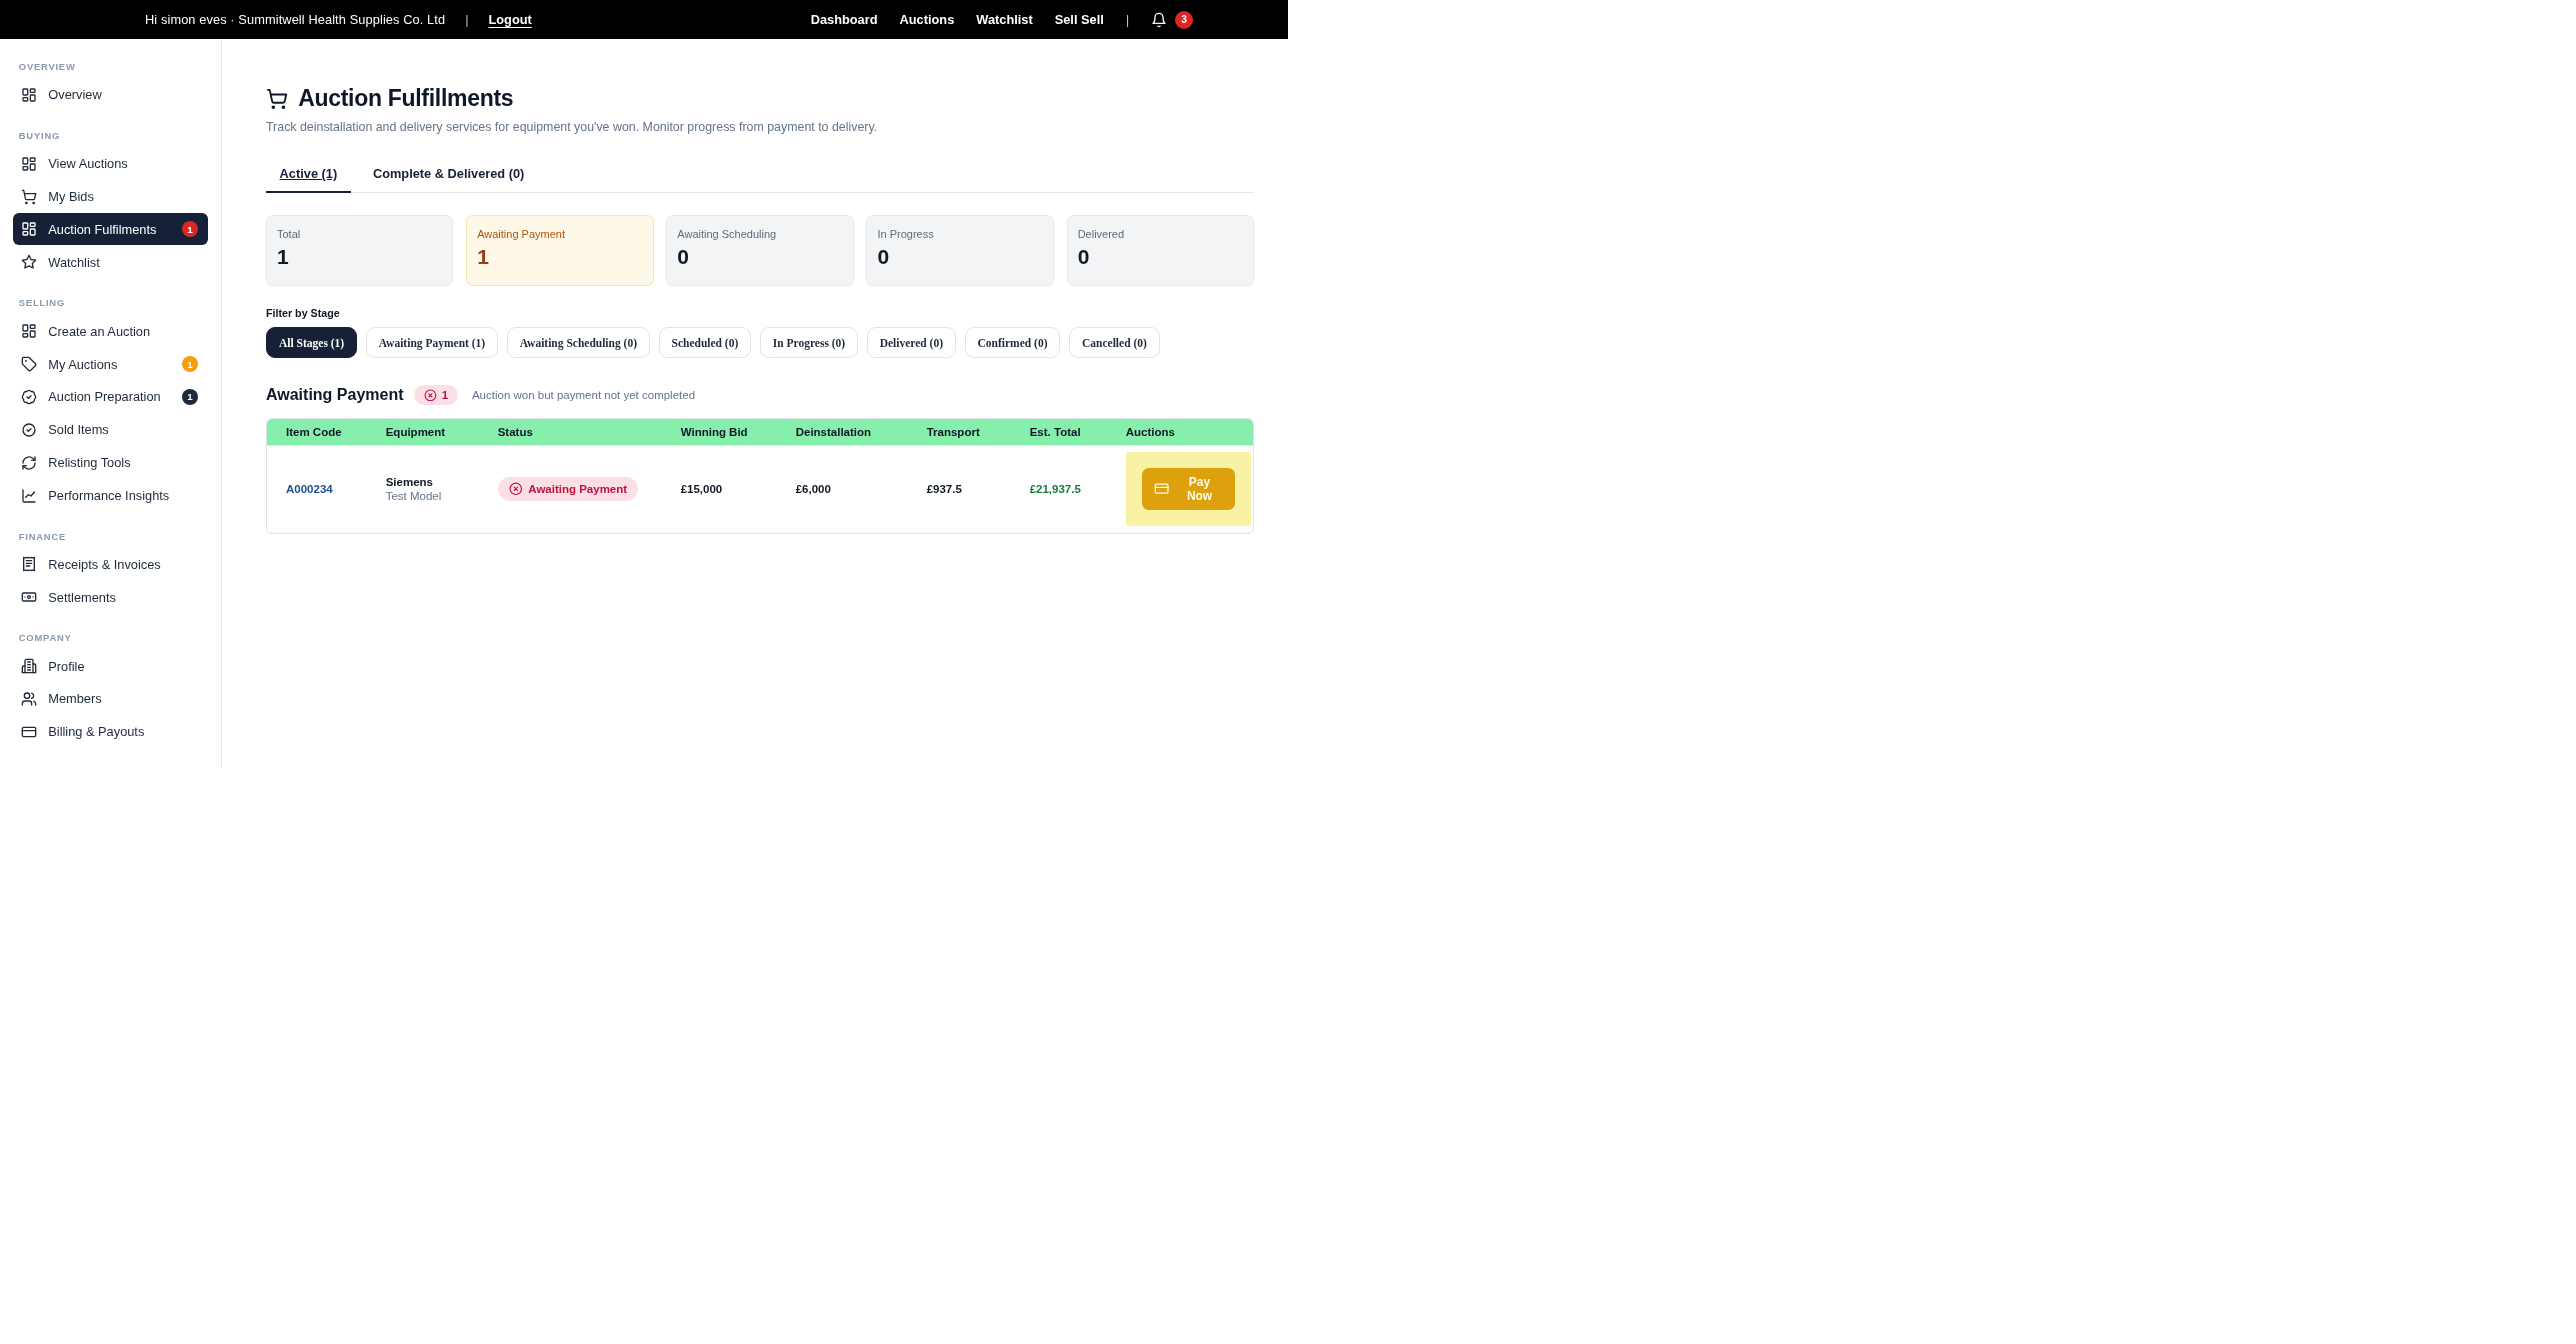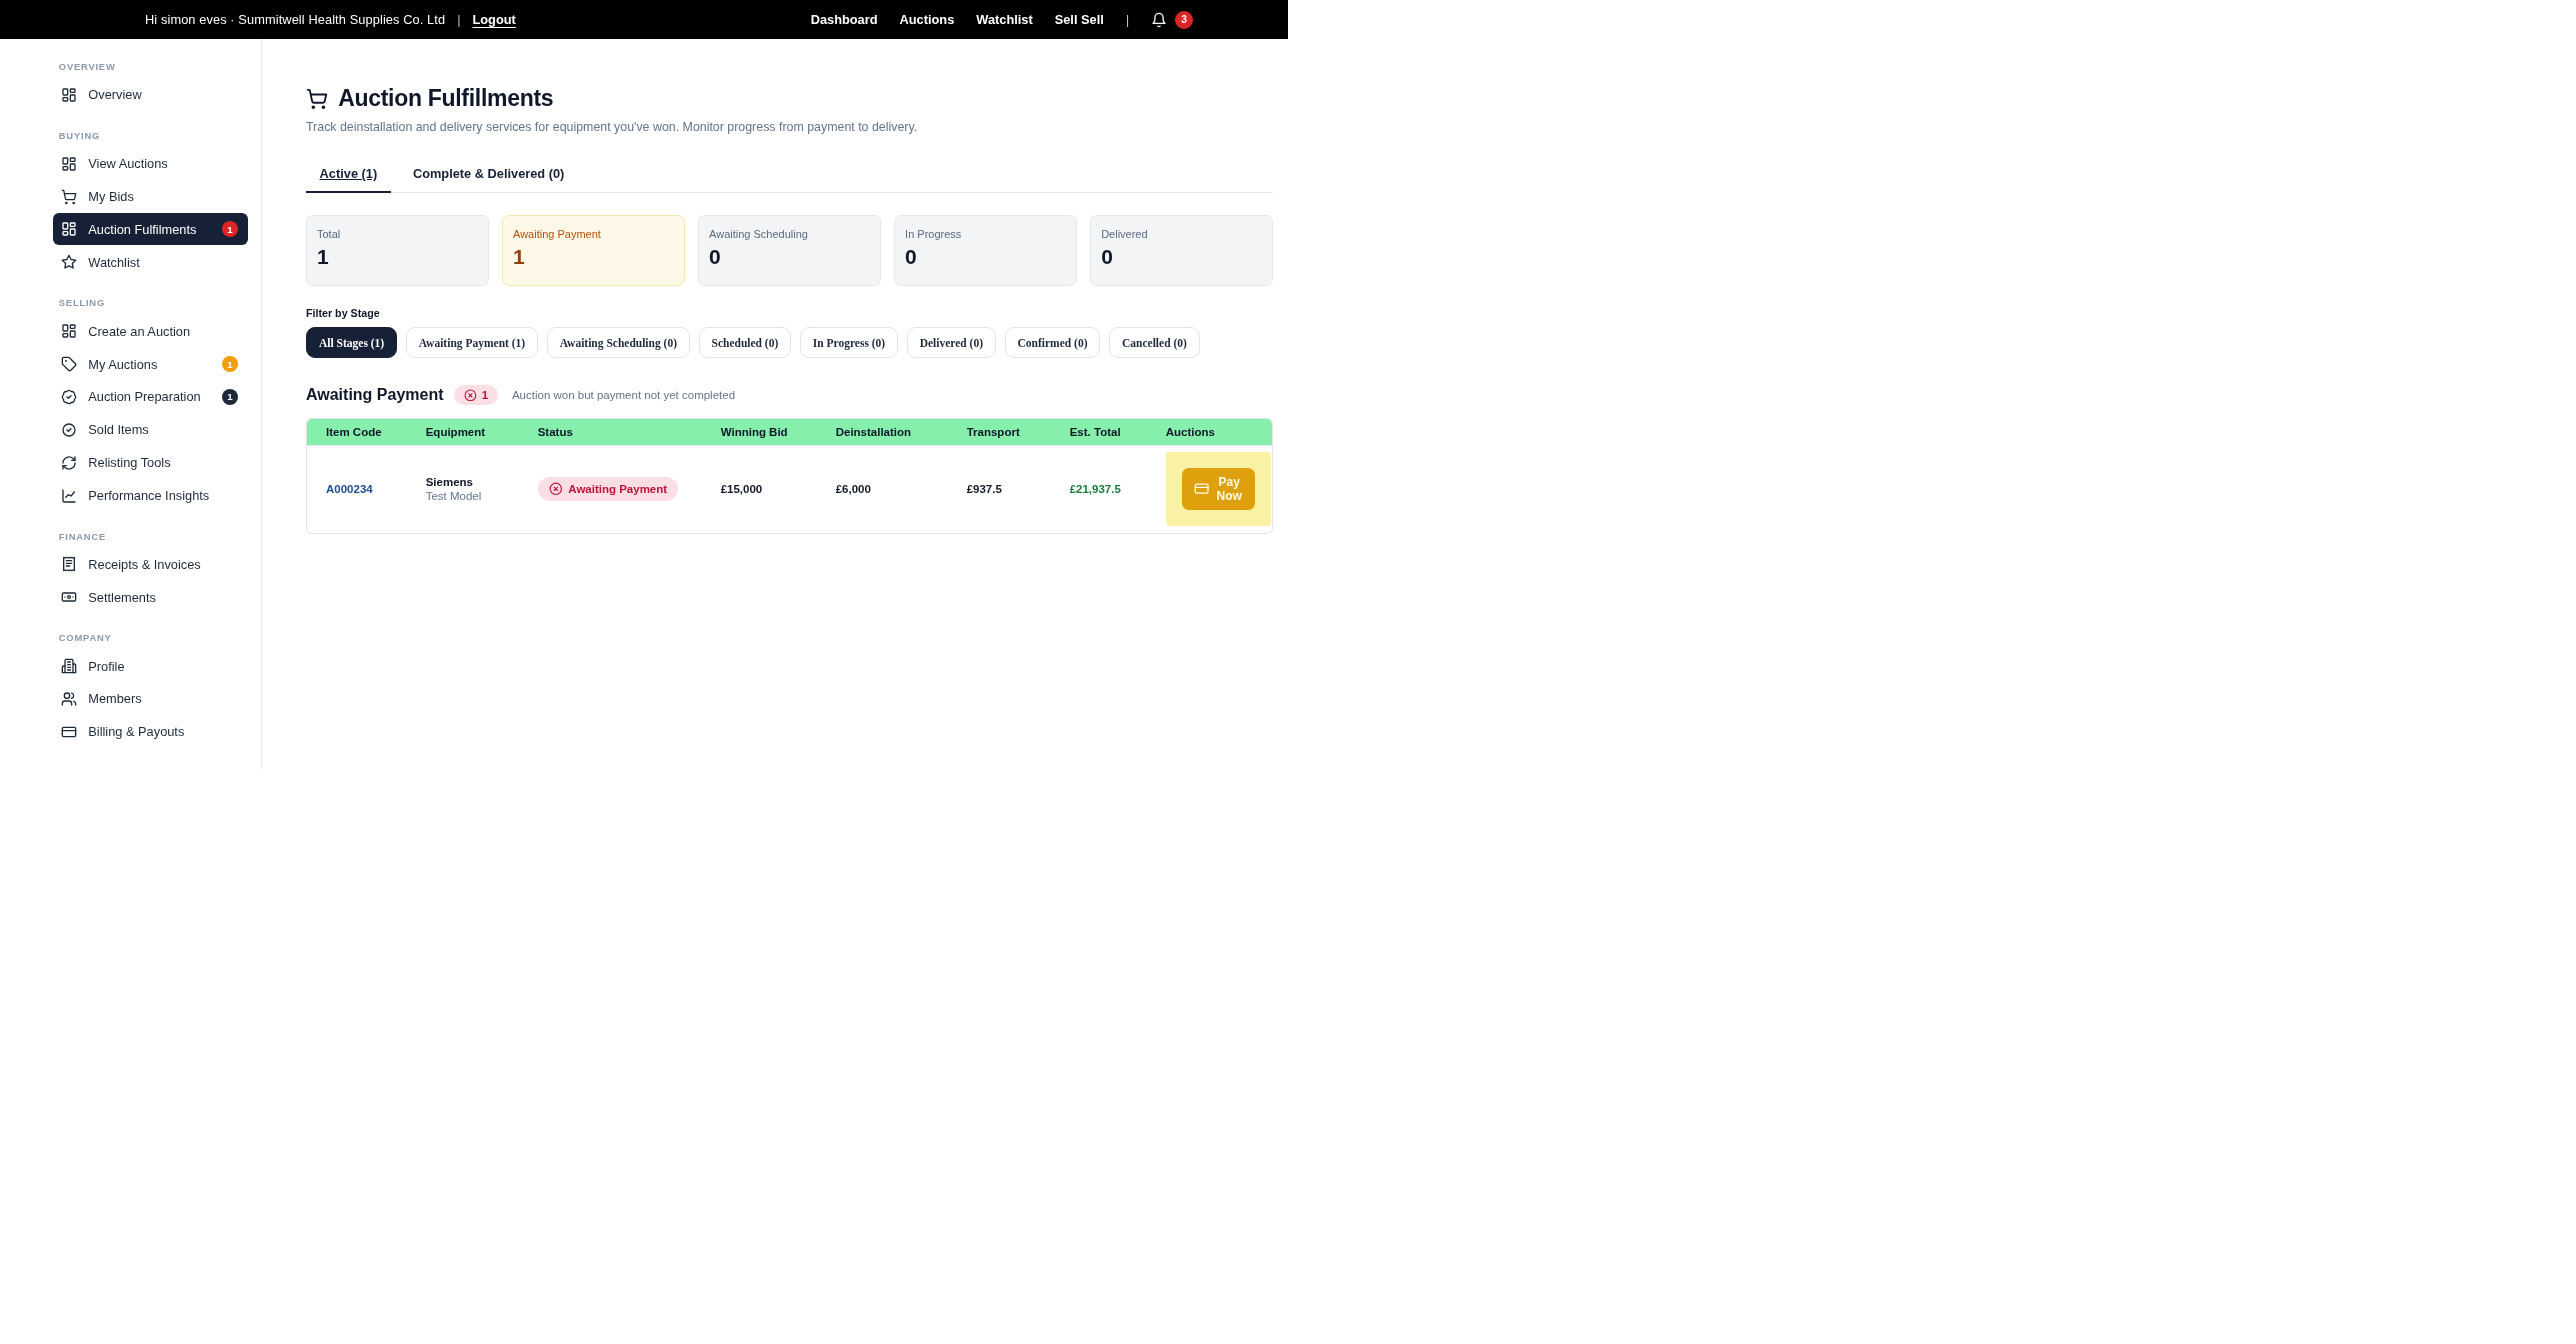--- a/index.html
+++ b/index.html
@@ -10,40 +10,40 @@
     color: #0f1729;
     overflow-x: hidden;
   }
 
   
   .topbar {
     height: 39px; background: #000000; color: #ffffff;
     display: flex; align-items: center; justify-content: space-between;
     padding: 0 95px 0 145px;
   }
-  .topbar-left { display: flex; align-items: center; gap: 12px; font-size: 12.8px; }
+  .topbar-left { display: flex; align-items: center; gap: 20px; font-size: 12.8px; }
   .greeting { font-weight: 500; letter-spacing: 0.1px; }
   .top-sep { color: #b9bec7; font-weight: 400; }
   .logout { color: #ffffff; font-weight: 700; text-decoration: underline; text-underline-offset: 2.6px; cursor: pointer; }
   .topbar-right { display: flex; align-items: center; gap: 22px; }
   .top-nav { display: flex; align-items: center; gap: 22px; }
   .top-nav a { color: #ffffff; font-size: 12.8px; font-weight: 700; text-decoration: none; cursor: pointer; }
   .bell-wrap { display: flex; align-items: center; gap: 7.7px; }
   .bell-icon svg { display: block; }
   .notif-badge {
     min-width: 18px; height: 18px; border-radius: 852px; background: #dc2626;
     color: #fff; font-size: 10.2px; font-weight: 700;
     display: flex; align-items: center; justify-content: center; padding: 0 4.3px;
   }
 
   
   .shell { display: flex; min-height: 632px; }
   .sidebar {
     width: 222px; flex: 0 0 222px; border-right: 0.9px solid #e5e7eb;
-    padding: 8.5px 12.8px 20.5px 12.8px; background: #fff; margin-left: 40px;
+    padding: 8.5px 12.8px 20.5px 12.8px; background: #fff;
   }
   .side-section-title {
     font-size: 9.4px; font-weight: 700; letter-spacing: 0.8px;
     color: #8b99ac; margin: 19px 0 6.8px 6px; text-transform: uppercase;
   }
   .side-section:first-child .side-section-title { margin-top: 13.6px; }
   .side-item {
     display: flex; align-items: center; gap: 11px;
     height: 32px; padding: 0 10.2px 0 8.5px; border-radius: 6px;
     color: #1e2a3a; font-size: 12.8px; font-weight: 500;

